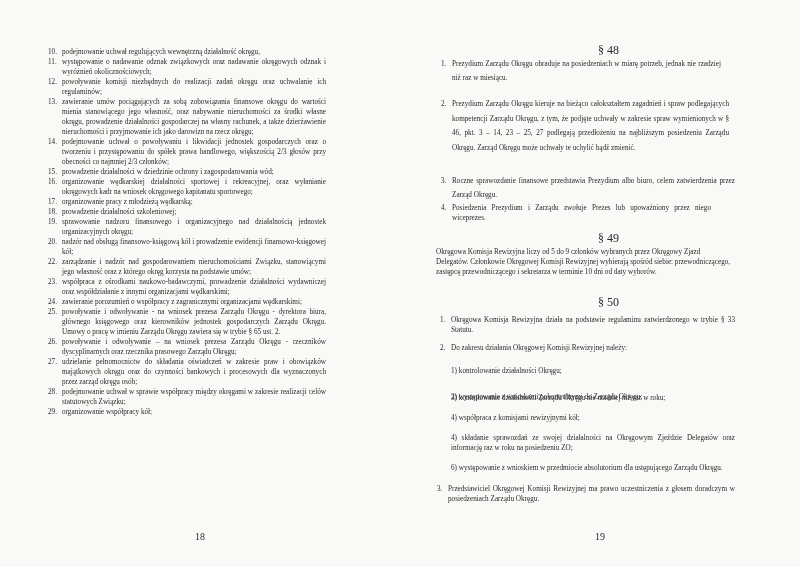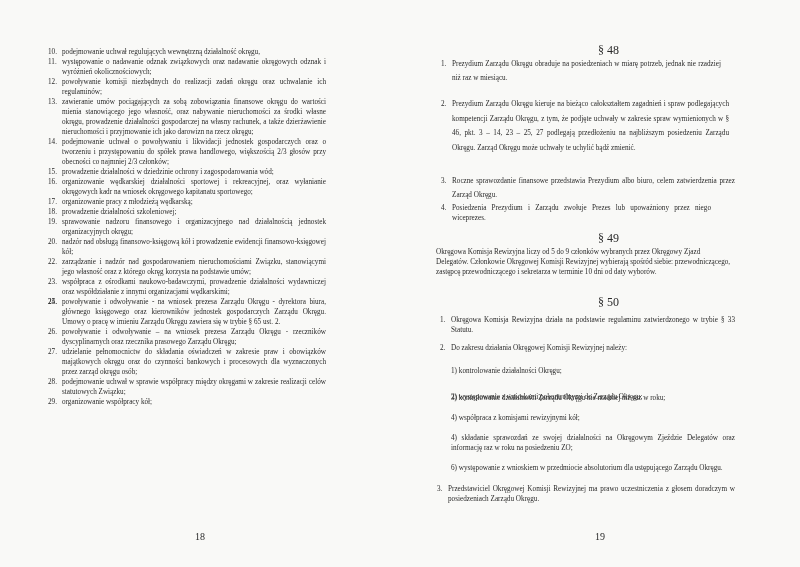--- a/index.html
+++ b/index.html
@@ -54,21 +54,21 @@
     <li><span class="num">13.</span><span>zawieranie umów pociągających za sobą zobowiązania finansowe okręgu do wartości mienia stanowiącego jego własność, oraz nabywanie nieruchomości za środki własne okręgu, prowadzenie działalności gospodarczej na własny rachunek, a także dzierżawienie nieruchomości i przyjmowanie ich jako darowizn na rzecz okręgu;</span></li>
     <li><span class="num">14.</span><span>podejmowanie uchwał o powoływaniu i likwidacji jednostek gospodarczych oraz o tworzeniu i przystępowaniu do spółek prawa handlowego, większością 2/3 głosów przy obecności co najmniej 2/3 członków;</span></li>
     <li><span class="num">15.</span><span>prowadzenie działalności w dziedzinie ochrony i zagospodarowania wód;</span></li>
     <li><span class="num">16.</span><span>organizowanie wędkarskiej działalności sportowej i rekreacyjnej, oraz wyłanianie okręgowych kadr na wniosek okręgowego kapitanatu sportowego;</span></li>
     <li><span class="num">17.</span><span>organizowanie pracy z młodzieżą wędkarską;</span></li>
     <li><span class="num">18.</span><span>prowadzenie działalności szkoleniowej;</span></li>
     <li><span class="num">19.</span><span>sprawowanie nadzoru finansowego i organizacyjnego nad działalnością jednostek organizacyjnych okręgu;</span></li>
     <li><span class="num">20.</span><span>nadzór nad obsługą finansowo-księgową kół i prowadzenie ewidencji finansowo-księgowej kół;</span></li>
     <li><span class="num">22.</span><span>zarządzanie i nadzór nad gospodarowaniem nieruchomościami Związku, stanowiącymi jego własność oraz z którego okręg korzysta na podstawie umów;</span></li>
     <li><span class="num">23.</span><span>współpraca z ośrodkami naukowo-badawczymi, prowadzenie działalności wydawniczej oraz współdziałanie z innymi organizacjami wędkarskimi;</span></li>
-    <li><span class="num">24.</span></li>
+    <li><span class="num">24.</span><span>zawieranie porozumień o współpracy z zagranicznymi organizacjami wędkarskimi;</span></li>
     <li><span class="num">25.</span><span>powoływanie i odwoływanie - na wniosek prezesa Zarządu Okręgu - dyrektora biura, głównego księgowego oraz kierowników jednostek gospodarczych Zarządu Okręgu. Umowy o pracę w imieniu Zarządu Okręgu zawiera się w trybie § 65 ust. 2.</span></li>
     <li><span class="num">26.</span><span>powoływanie i odwoływanie – na wniosek prezesa Zarządu Okręgu - rzeczników dyscyplinarnych oraz rzecznika prasowego Zarządu Okręgu;</span></li>
     <li><span class="num">27.</span><span>udzielanie pełnomocnictw do składania oświadczeń w zakresie praw i obowiązków majątkowych okręgu oraz do czynności bankowych i procesowych dla wyznaczonych przez zarząd okręgu osób;</span></li>
     <li><span class="num">28.</span><span>podejmowanie uchwał w sprawie współpracy między okręgami w zakresie realizacji celów statutowych Związku;</span></li>
     <li><span class="num">29.</span><span>organizowanie współpracy kół;</span></li>
   </ol>
   <div class="page-number" id="pn-left">18</div>
 </div>
 
 <div class="page" id="page-right"></div>

